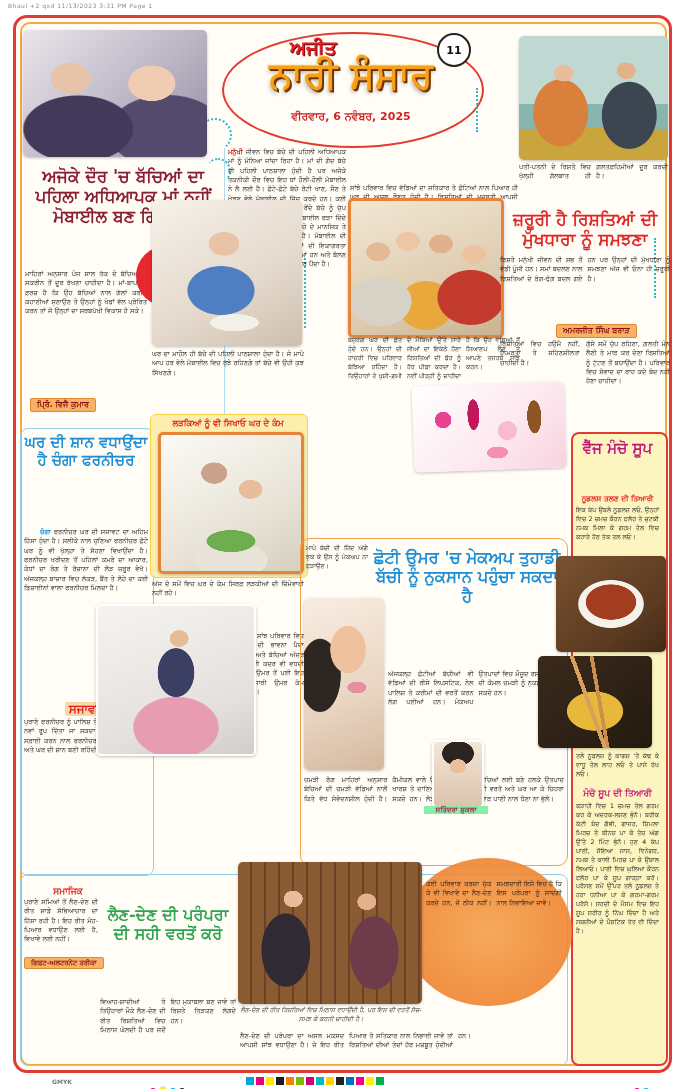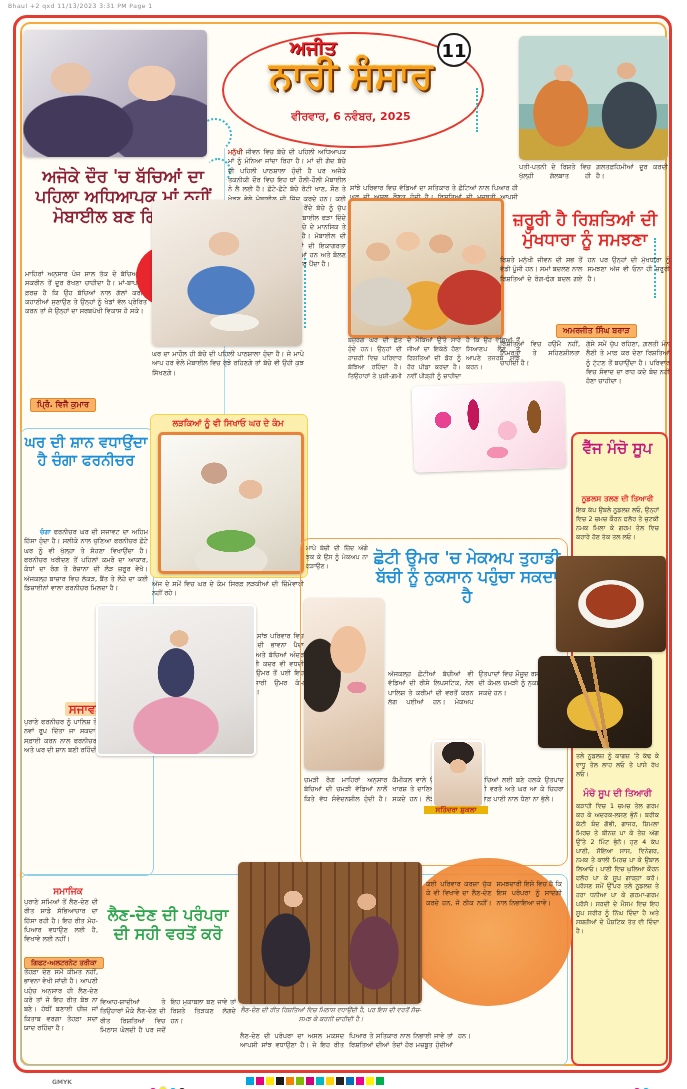--- a/index.html
+++ b/index.html
@@ -9,21 +9,21 @@
   .frame-red{left:13px;top:15px;width:653px;height:1052px;border:3px solid #e23b32;border-radius:14px;background:#fffdf6;}
   .frame-orange{left:20px;top:22px;width:643px;height:1040px;border:2px solid #f5a93e;border-radius:10px;pointer-events:none;}
   .printer-line{left:8px;top:2px;font-size:6px;color:#8a8a8a;letter-spacing:.5px;}
   
   .mast-ellipse{left:222px;top:32px;width:258px;height:112px;border:2px solid #e23b32;border-radius:50%;}
   .brand{left:248px;top:36px;width:130px;text-align:center;font-size:19px;font-weight:bold;color:#e31e24;text-shadow:1px 1px 0 #7a0b0b;}
   .title-big{left:226px;top:57px;width:250px;text-align:center;font-size:37px;font-weight:800;color:#f59f1a;
     text-shadow:1px 1px 0 #7a3b06,2px 2px 0 #6b3205,-1px -1px 0 #ffe9b0,0 3px 4px rgba(0,0,0,.35);line-height:1;}
   .date-line{left:246px;top:110px;width:210px;text-align:center;font-size:11px;font-weight:bold;color:#d01f26;}
   .pagenum{left:437px;top:33px;width:30px;height:30px;border:2.5px solid #222;border-radius:50%;background:#fff;
-    font-size:18px;font-weight:bold;color:#111;display:flex;align-items:center;justify-content:center;}
+    font-size:11px;font-weight:bold;color:#111;display:flex;align-items:center;justify-content:center;}
   
   .hl{font-weight:bold;text-align:center;line-height:1.18;}
   .hl-maroon{color:#8a1f33;font-size:17px;}
   .hl-red{color:#e02726;font-size:17px;}
   .hl-blue{color:#1e8fd5;font-size:15px;}
   .hl-blue2{color:#1e8fd5;font-size:16.5px;text-align:center;}
   .hl-magenta{color:#c2187c;font-size:15px;}
   .hl-green{color:#2da44e;font-size:16px;}
   .bt{font-size:6.6px;line-height:1.42;text-align:justify;color:#1c1c1c;overflow:hidden;}
   .bt-sm{font-size:6.3px;}
@@ -148,40 +148,39 @@
   <div class="abs bt c2" style="left:152px;top:632px;width:152px;height:238px;">ਲੜਕਿਆਂ ਨੂੰ ਵੀ ਰਸੋਈ ਦੇ ਕੰਮ, ਸਫ਼ਾਈ ਤੇ ਆਪਣੇ ਕੱਪੜੇ ਸੰਭਾਲਣੇ ਸਿਖਾਉਣੇ ਚਾਹੀਦੇ ਹਨ ਤਾਂ ਜੋ ਉਹ ਸਵੈ-ਨਿਰਭਰ ਬਣ ਸਕਣ। ਜਿਹੜੇ ਬੱਚੇ ਮਾਂ ਨਾਲ ਰਸੋਈ ਵਿਚ ਹੱਥ ਵਟਾਉਂਦੇ ਹਨ, ਉਹ ਵੱਡੇ ਹੋ ਕੇ ਜ਼ਿੰਮੇਵਾਰ ਇਨਸਾਨ ਬਣਦੇ ਹਨ। ਘਰ ਦੇ ਕੰਮਾਂ ਵਿਚ ਸਾਂਝ ਪਰਿਵਾਰ ਵਿਚ ਬਰਾਬਰੀ ਦੀ ਭਾਵਨਾ ਪੈਦਾ ਕਰਦੀ ਹੈ ਅਤੇ ਬੱਚਿਆਂ ਅੰਦਰ ਮਿਹਨਤ ਦੀ ਕਦਰ ਵੀ ਵਧਦੀ ਹੈ। ਛੋਟੀ ਉਮਰ ਤੋਂ ਪਈ ਇਹ ਆਦਤ ਸਾਰੀ ਉਮਰ ਕੰਮ ਆਉਂਦੀ ਹੈ।</div>
   <div class="photo ph-chairwoman ph-white" style="left:96px;top:604px;width:156px;height:148px;z-index:6;"></div>
 
   <div class="abs box-orange" style="left:300px;top:538px;width:266px;height:326px;"></div>
   <div class="abs hl hl-blue2" style="left:372px;top:548px;width:190px;">ਛੋਟੀ ਉਮਰ 'ਚ ਮੇਕਅਪ ਤੁਹਾਡੀ ਬੱਚੀ ਨੂੰ ਨੁਕਸਾਨ ਪਹੁੰਚਾ ਸਕਦਾ ਹੈ</div>
   <div class="abs bt bt-sm" style="left:306px;top:544px;width:62px;height:52px;">ਮਾਪੇ ਬੱਚੀ ਦੀ ਜ਼ਿੱਦ ਅੱਗੇ ਝੁਕ ਕੇ ਉਸ ਨੂੰ ਮੇਕਅਪ ਨਾ ਫੜਾਉਣ।</div>
   <div class="photo ph-blush" style="left:304px;top:598px;width:80px;height:172px;"></div>
   <div class="abs bt c2" style="left:388px;top:670px;width:176px;height:104px;">ਅੱਜਕਲ੍ਹ ਛੋਟੀਆਂ ਬੱਚੀਆਂ ਵੀ ਵੱਡਿਆਂ ਦੀ ਰੀਸੇ ਲਿਪਸਟਿਕ, ਨੇਲ ਪਾਲਿਸ਼ ਤੇ ਕਰੀਮਾਂ ਦੀ ਵਰਤੋਂ ਕਰਨ ਲੱਗ ਪਈਆਂ ਹਨ। ਮੇਕਅਪ ਉਤਪਾਦਾਂ ਵਿਚ ਮੌਜੂਦ ਰਸਾਇਣ ਬੱਚੀ ਦੀ ਕੋਮਲ ਚਮੜੀ ਨੂੰ ਨੁਕਸਾਨ ਪਹੁੰਚਾ ਸਕਦੇ ਹਨ।</div>
   <div class="abs bt c3" style="left:304px;top:776px;width:260px;height:84px;">ਚਮੜੀ ਰੋਗ ਮਾਹਿਰਾਂ ਅਨੁਸਾਰ ਬੱਚਿਆਂ ਦੀ ਚਮੜੀ ਵੱਡਿਆਂ ਨਾਲੋਂ ਕਿਤੇ ਵੱਧ ਸੰਵੇਦਨਸ਼ੀਲ ਹੁੰਦੀ ਹੈ। ਕੈਮੀਕਲ ਵਾਲੇ ਉਤਪਾਦ ਐਲਰਜੀ, ਖਾਰਸ਼ ਤੇ ਦਾਣਿਆਂ ਦਾ ਕਾਰਨ ਬਣ ਸਕਦੇ ਹਨ। ਲੋੜ ਪੈਣ 'ਤੇ ਸਿਰਫ਼ ਬੱਚਿਆਂ ਲਈ ਬਣੇ ਹਲਕੇ ਉਤਪਾਦ ਹੀ ਵਰਤੋ ਅਤੇ ਘਰ ਆ ਕੇ ਚਿਹਰਾ ਸਾਫ਼ ਪਾਣੀ ਨਾਲ ਧੋਣਾ ਨਾ ਭੁੱਲੋ।</div>
   <div class="photo ph-portrait ph-white" style="left:432px;top:740px;width:48px;height:64px;z-index:6;"></div>
-  <div class="abs cap-mag" style="left:424px;top:806px;width:64px;z-index:6;background:#eab308;">ਸਤਿੰਦਰਾ ਸ਼ੁਕਲਾ</div>
+  <div class="abs cap-mag" style="left:424px;top:806px;width:64px;z-index:6;background:#86efac;">ਸਤਿੰਦਰਾ ਸ਼ੁਕਲਾ</div>
 
   <div class="abs recipe-col" style="left:571px;top:432px;width:93px;height:630px;"></div>
   <div class="abs hl hl-magenta" style="left:573px;top:440px;width:89px;">ਵੈੱਜ ਮੰਚੋ ਸੂਪ</div>
   <div class="abs seclab" style="left:575px;top:494px;width:85px;font-size:7.5px;">ਨੂਡਲਸ ਤਲਣ ਦੀ ਤਿਆਰੀ</div>
   <div class="abs bt bt-sm" style="left:576px;top:506px;width:83px;height:46px;">ਇਕ ਕੱਪ ਉਬਲੇ ਨੂਡਲਜ਼ ਲਓ, ਉਨ੍ਹਾਂ ਵਿਚ 2 ਚਮਚ ਕੌਰਨ ਫਲੋਰ ਤੇ ਚੁਟਕੀ ਨਮਕ ਮਿਲਾ ਕੇ ਗਰਮ ਤੇਲ ਵਿਚ ਕਰਾਰੇ ਹੋਣ ਤੱਕ ਤਲ ਲਓ।</div>
   <div class="photo ph-soup" style="left:556px;top:556px;width:110px;height:96px;"></div>
   <div class="photo ph-noodles" style="left:538px;top:656px;width:114px;height:92px;"></div>
   <div class="abs bt bt-sm" style="left:576px;top:752px;width:83px;height:34px;">ਤਲੇ ਨੂਡਲਜ਼ ਨੂੰ ਕਾਗਜ਼ 'ਤੇ ਕੱਢ ਕੇ ਵਾਧੂ ਤੇਲ ਲਾਹ ਲਓ ਤੇ ਪਾਸੇ ਰੱਖ ਲਓ।</div>
   <div class="abs hl hl-magenta" style="left:575px;top:788px;width:85px;font-size:9px;">ਮੰਚੋ ਸੂਪ ਦੀ ਤਿਆਰੀ</div>
   <div class="abs bt bt-sm" style="left:576px;top:802px;width:83px;height:252px;">ਕੜਾਹੀ ਵਿਚ 1 ਚਮਚ ਤੇਲ ਗਰਮ ਕਰ ਕੇ ਅਦਰਕ-ਲਸਣ ਭੁੰਨੋ। ਬਰੀਕ ਕੱਟੀ ਬੰਦ ਗੋਭੀ, ਗਾਜਰ, ਸ਼ਿਮਲਾ ਮਿਰਚ ਤੇ ਬੀਨਜ਼ ਪਾ ਕੇ ਤੇਜ਼ ਅੱਗ ਉੱਤੇ 2 ਮਿੰਟ ਭੁੰਨੋ। ਹੁਣ 4 ਕੱਪ ਪਾਣੀ, ਸੋਇਆ ਸਾਸ, ਵਿਨੇਗਰ, ਨਮਕ ਤੇ ਕਾਲੀ ਮਿਰਚ ਪਾ ਕੇ ਉਬਾਲ ਲਿਆਓ। ਪਾਣੀ ਵਿਚ ਘੁਲਿਆ ਕੌਰਨ ਫਲੋਰ ਪਾ ਕੇ ਸੂਪ ਗਾੜ੍ਹਾ ਕਰੋ। ਪਰੋਸਣ ਸਮੇਂ ਉੱਪਰ ਤਲੇ ਨੂਡਲਜ਼ ਤੇ ਹਰਾ ਧਨੀਆ ਪਾ ਕੇ ਗਰਮਾ-ਗਰਮ ਪਰੋਸੋ। ਸਰਦੀ ਦੇ ਮੌਸਮ ਵਿਚ ਇਹ ਸੂਪ ਸਰੀਰ ਨੂੰ ਨਿੱਘ ਦਿੰਦਾ ਹੈ ਅਤੇ ਸਬਜ਼ੀਆਂ ਦੇ ਪੌਸ਼ਟਿਕ ਤੱਤ ਵੀ ਦਿੰਦਾ ਹੈ।</div>
 
   <div class="abs box-blue" style="left:20px;top:874px;width:546px;height:190px;"></div>
   <div class="abs deco-orange" style="left:404px;top:858px;width:168px;height:148px;"></div>
   <div class="abs seclab" style="left:38px;top:886px;width:60px;">ਸਮਾਜਿਕ</div>
   <div class="abs bt" style="left:24px;top:898px;width:74px;height:48px;">ਪੁਰਾਣੇ ਸਮਿਆਂ ਤੋਂ ਲੈਣ-ਦੇਣ ਦੀ ਰੀਤ ਸਾਡੇ ਸੱਭਿਆਚਾਰ ਦਾ ਹਿੱਸਾ ਰਹੀ ਹੈ। ਇਹ ਰੀਤ ਮੋਹ-ਪਿਆਰ ਵਧਾਉਣ ਲਈ ਹੈ, ਵਿਖਾਵੇ ਲਈ ਨਹੀਂ।</div>
   <div class="abs" style="left:24px;top:950px;">
     <span class="pill" style="font-size:6.8px;">ਗਿਫਟ-ਅਲਟਰਨੇਟ ਤਰੀਕਾ</span>
   </div>
-  <div class="abs bt" style="left:24px;top:968px;width:74px;height:92px;">ਤੋਹਫ਼ਾ ਦੇਣ ਸਮੇਂ ਕੀਮਤ ਨਹੀਂ, ਭਾਵਨਾ ਵੇਖੀ ਜਾਂਦੀ ਹੈ। ਆਪਣੀ ਪਹੁੰਚ ਅਨੁਸਾਰ ਹੀ ਲੈਣ-ਦੇਣ ਕਰੋ ਤਾਂ ਜੋ ਇਹ ਰੀਤ ਬੋਝ ਨਾ ਬਣੇ। ਹੱਥੀਂ ਬਣਾਈ ਚੀਜ਼ ਜਾਂ ਕਿਤਾਬ ਵਰਗਾ ਤੋਹਫ਼ਾ ਸਦਾ ਯਾਦ ਰਹਿੰਦਾ ਹੈ।</div>
   <div class="abs hl hl-green" style="left:100px;top:906px;width:136px;">ਲੈਣ-ਦੇਣ ਦੀ ਪਰੰਪਰਾ ਦੀ ਸਹੀ ਵਰਤੋਂ ਕਰੋ</div>
   <div class="abs bt c2" style="left:100px;top:998px;width:136px;height:62px;">ਵਿਆਹ-ਸ਼ਾਦੀਆਂ ਤੇ ਤਿਉਹਾਰਾਂ ਮੌਕੇ ਲੈਣ-ਦੇਣ ਦੀ ਰੀਤ ਰਿਸ਼ਤਿਆਂ ਵਿਚ ਮਿਠਾਸ ਘੋਲਦੀ ਹੈ ਪਰ ਜਦੋਂ ਇਹ ਮੁਕਾਬਲਾ ਬਣ ਜਾਵੇ ਤਾਂ ਰਿਸ਼ਤੇ ਤਿੜਕਣ ਲੱਗਦੇ ਹਨ।</div>
   <div class="photo ph-women" style="left:238px;top:862px;width:184px;height:142px;z-index:5;"></div>
   <div class="abs caption" style="left:240px;top:1006px;width:182px;z-index:5;">ਲੈਣ-ਦੇਣ ਦੀ ਰੀਤ ਰਿਸ਼ਤਿਆਂ ਵਿਚ ਮਿਠਾਸ ਵਧਾਉਂਦੀ ਹੈ, ਪਰ ਇਸ ਦੀ ਵਰਤੋਂ ਸੋਚ-ਸਮਝ ਕੇ ਕਰਨੀ ਚਾਹੀਦੀ ਹੈ।</div>
   <div class="abs bt c2" style="left:426px;top:880px;width:136px;height:118px;z-index:5;">ਕਈ ਪਰਿਵਾਰ ਕਰਜ਼ਾ ਚੁੱਕ ਕੇ ਵੀ ਵਿਖਾਵੇ ਦਾ ਲੈਣ-ਦੇਣ ਕਰਦੇ ਹਨ, ਜੋ ਠੀਕ ਨਹੀਂ। ਸਮਝਦਾਰੀ ਇਸੇ ਵਿਚ ਹੈ ਕਿ ਇਸ ਪਰੰਪਰਾ ਨੂੰ ਸਾਦਗੀ ਨਾਲ ਨਿਭਾਇਆ ਜਾਵੇ।</div>
   <div class="abs bt c3" style="left:240px;top:1032px;width:322px;height:30px;z-index:5;">ਲੈਣ-ਦੇਣ ਦੀ ਪਰੰਪਰਾ ਦਾ ਅਸਲ ਮਕਸਦ ਆਪਸੀ ਸਾਂਝ ਵਧਾਉਣਾ ਹੈ। ਜੇ ਇਹ ਰੀਤ ਪਿਆਰ ਤੇ ਸਤਿਕਾਰ ਨਾਲ ਨਿਭਾਈ ਜਾਵੇ ਤਾਂ ਰਿਸ਼ਤਿਆਂ ਦੀਆਂ ਤੰਦਾਂ ਹੋਰ ਮਜ਼ਬੂਤ ਹੁੰਦੀਆਂ ਹਨ।</div>
 
   <div class="abs reglabel" style="left:52px;top:1078px;">GMYK</div>
   <div class="abs" style="left:150px;top:1079px;">
     <span class="regdot" style="background:#ec008c;"></span><span class="regdot" style="background:#fff200;border:1px solid #ddd;"></span><span class="regdot" style="background:#00aeef;"></span><span class="regdot" style="background:#231f20;"></span>

